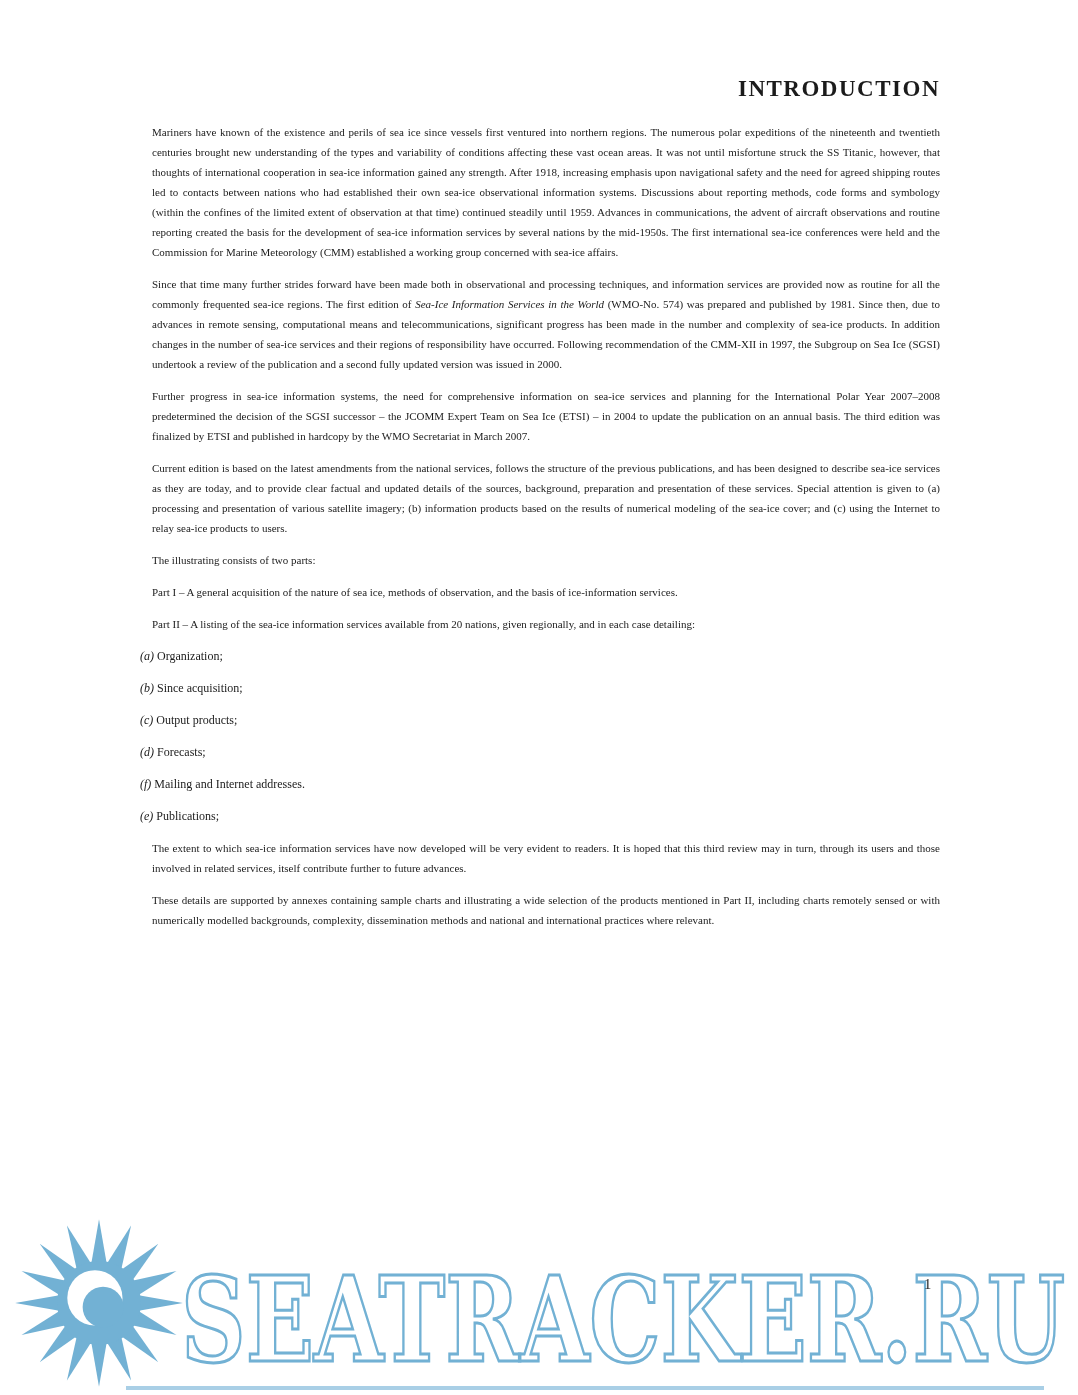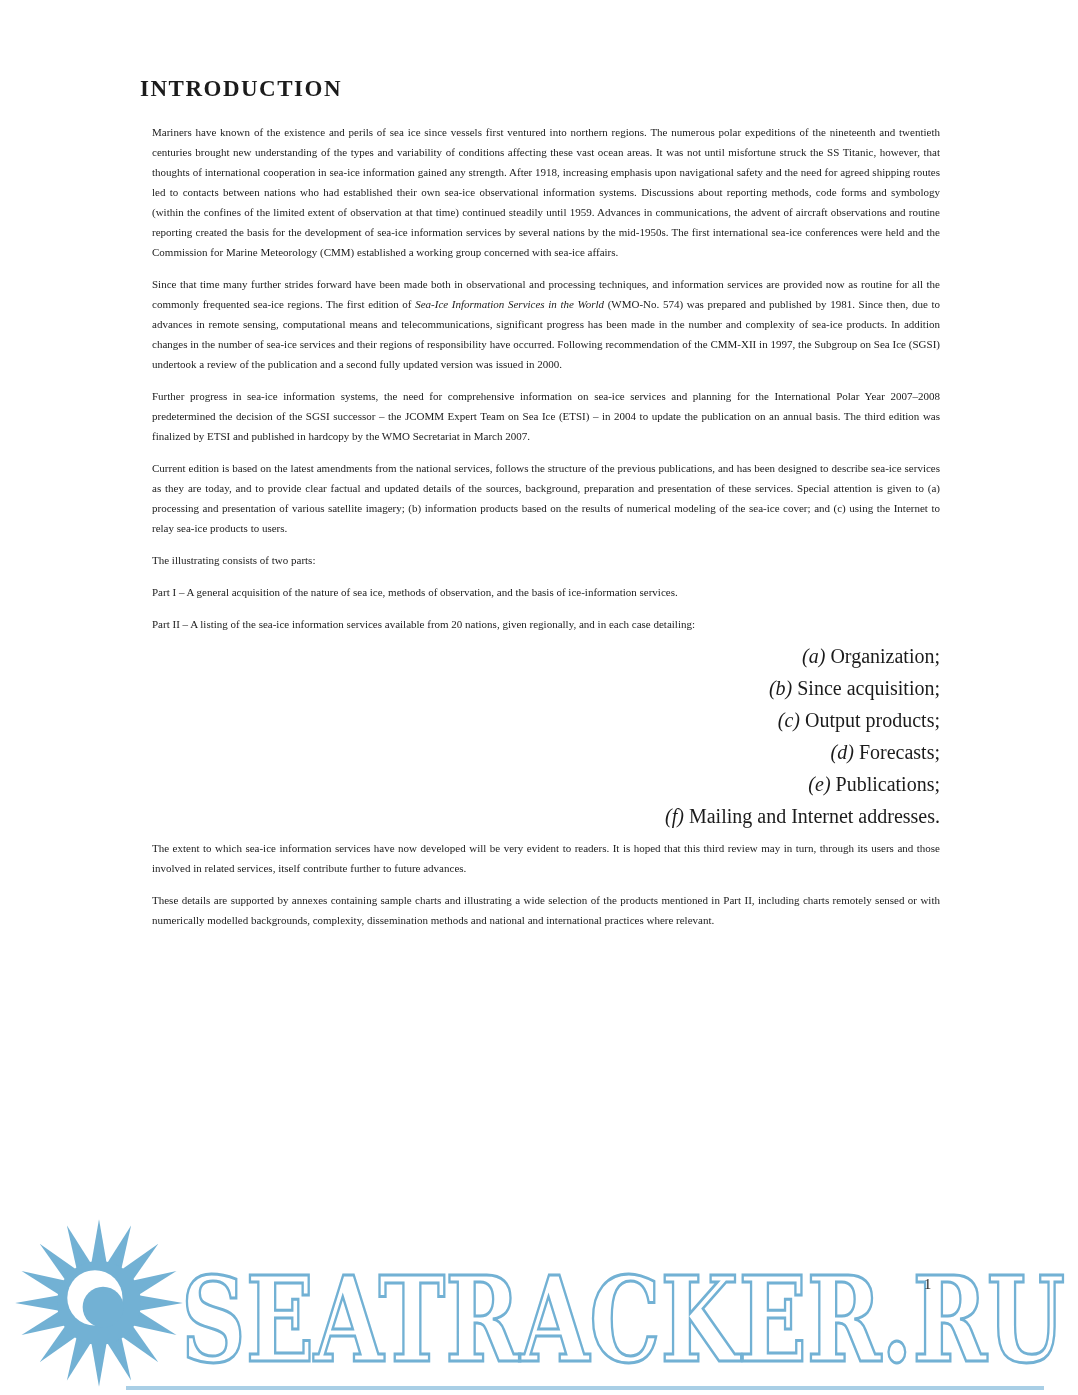--- a/index.html
+++ b/index.html
@@ -11,38 +11,37 @@
     font-family:"Liberation Serif", serif;
     color:#1b1b1b;
     overflow:hidden;
   }
   .content{
     position:absolute;
     left:140px;top:76px;
     width:800px;
   }
   .title{
-    text-align:left;
+    text-align:right;
     font-size:23px;
     font-weight:bold;
     letter-spacing:1.5px;
     margin:0 0 20px 0;
   }
   .para{
     font-size:11px;
     line-height:20px;
     text-align:justify;
     margin:0 0 12px 12px;
   }
   .para.no-justify{text-align:left;}
   .list-item{
-    font-size:20px;
+    font-size:12px;
     line-height:20px;
     margin:0 0 12px 0;
-    text-align:right;
   }
   .it{font-style:italic;}
   .watermark{
     position:absolute;
     left:8px;bottom:0;
     width:1078px;height:190px;
     pointer-events:none;
     text-align:center;
   }
   .sun-icon{position:absolute;left:2px;bottom:2px;}
@@ -80,22 +79,22 @@
     <p class="para no-justify">The illustrating consists of two parts:</p>
 
     <p class="para">Part I – A general acquisition of the nature of sea ice, methods of observation, and the basis of ice-information services.</p>
 
     <p class="para">Part II – A listing of the sea-ice information services available from 20 nations, given regionally, and in each case detailing:</p>
 
     <p class="list-item"><span class="it">(a)</span><span> Organization;</span></p>
     <p class="list-item"><span class="it">(b)</span><span> Since acquisition;</span></p>
     <p class="list-item"><span class="it">(c)</span><span> Output products;</span></p>
     <p class="list-item"><span class="it">(d)</span><span> Forecasts;</span></p>
+    <p class="list-item"><span class="it">(f)</span><span> Mailing and Internet addresses.</span></p>
     <p class="list-item"><span class="it">(e)</span><span> Publications;</span></p>
-    <p class="list-item"><span class="it">(f)</span><span> Mailing and Internet addresses.</span></p>
 
     <p class="para">The extent to which sea-ice information services have now developed will be very evident to readers. It is hoped that this third review may in turn, through its users and those involved in related services, itself contribute further to future advances.</p>
 
     <p class="para">These details are supported by annexes containing sample charts and illustrating a wide selection of the products mentioned in Part II, including charts remotely sensed or with numerically modelled backgrounds, complexity, dissemination methods and national and international practices where relevant.</p>
   </div>
 
   <div class="watermark">
 
     <svg class="sun-icon" width="178" height="180" viewBox="0 0 170 176" xmlns="http://www.w3.org/2000/svg">
       <g fill="#72b1d4">

